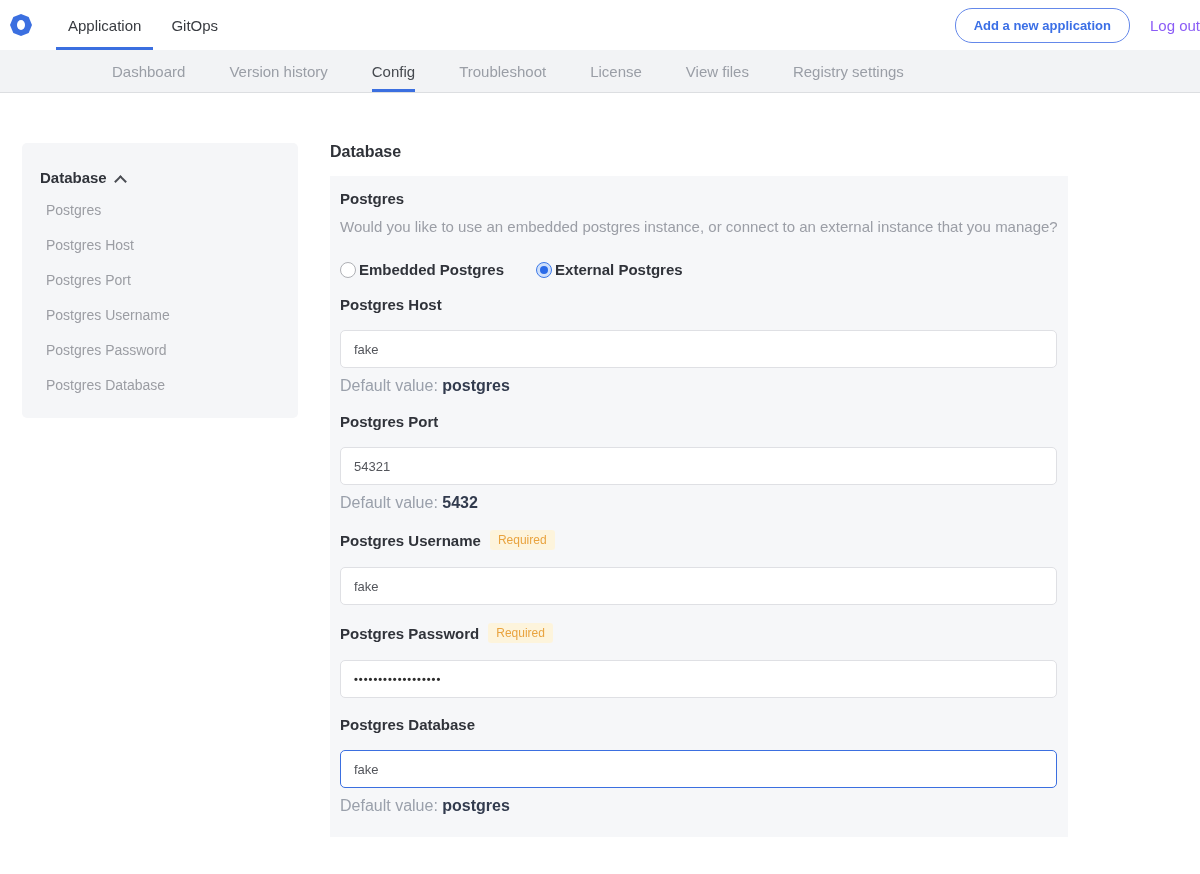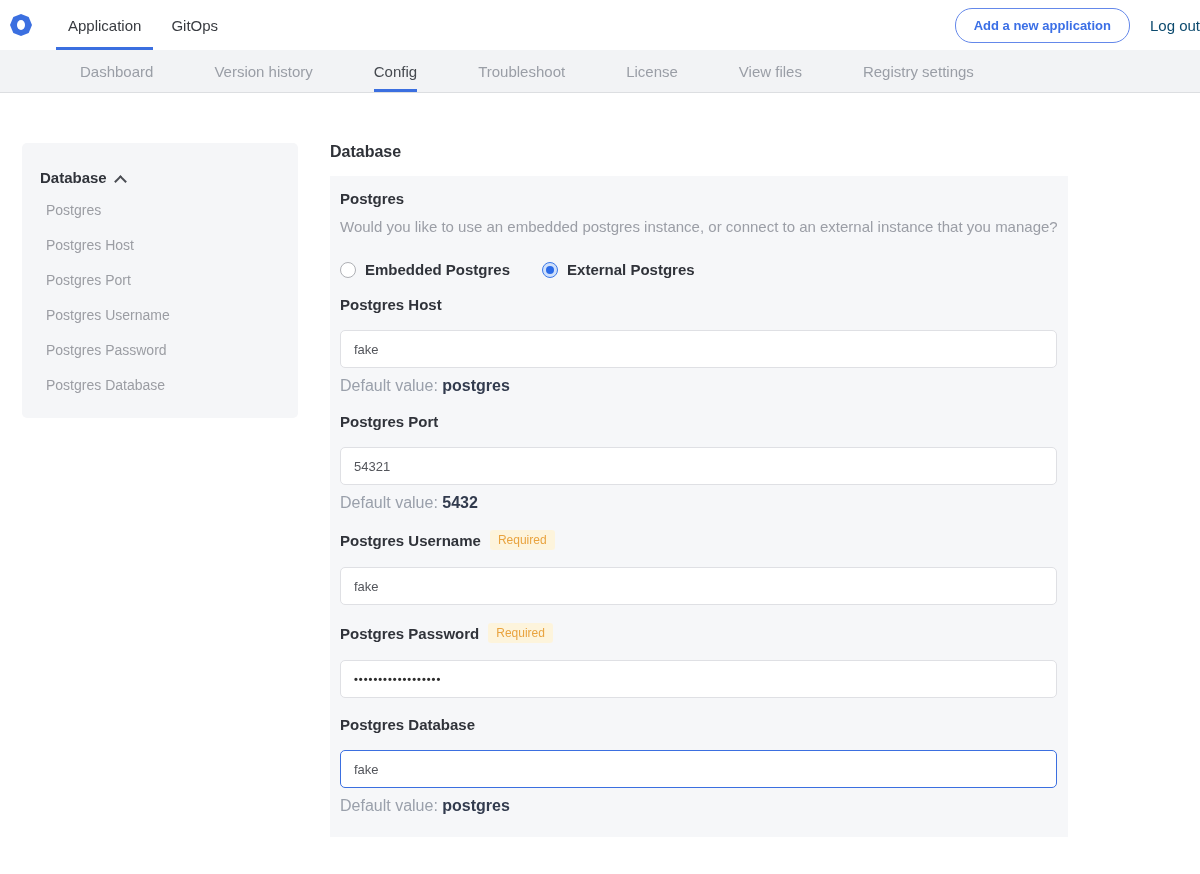--- a/index.html
+++ b/index.html
@@ -59,32 +59,32 @@
     background: #ffffff;
     font-weight: bold;
     font-size: 13px;
     border-radius: 17px;
     padding: 9px 18px;
     cursor: pointer;
     font-family: inherit;
   }
   .logout {
     font-size: 15px;
-    color: #0c4a6e;
+    color: #8b5cf6;
     cursor: pointer;
   }
 
   
   .subnav {
     height: 43px;
     background: #f2f3f5;
     border-bottom: 1px solid #dcdee1;
     display: flex;
-    padding-left: 80px;
-    gap: 61px;
+    padding-left: 112px;
+    gap: 44px;
   }
   .subnav-item {
     display: flex; align-items: center;
     font-size: 15px;
     color: #9a9ea6;
     border-bottom: 3px solid transparent;
     padding-top: 3px;
     cursor: pointer;
     white-space: nowrap;
   }
@@ -167,21 +167,21 @@
     color: #9b9ea6;
     line-height: 20px;
   }
   .radio-row {
     margin-top: 24px;
     display: flex;
     align-items: center;
     gap: 32px;
   }
   .radio-option {
-    display: flex; align-items: center; gap: 9px;
+    display: flex; align-items: center; gap: 3px;
     cursor: pointer;
   }
   .radio-circle {
     width: 16px; height: 16px;
     border-radius: 50%;
     border: 1px solid #aeb0b5;
     background: #ffffff;
     flex-shrink: 0;
   }
   .radio-circle.checked {

